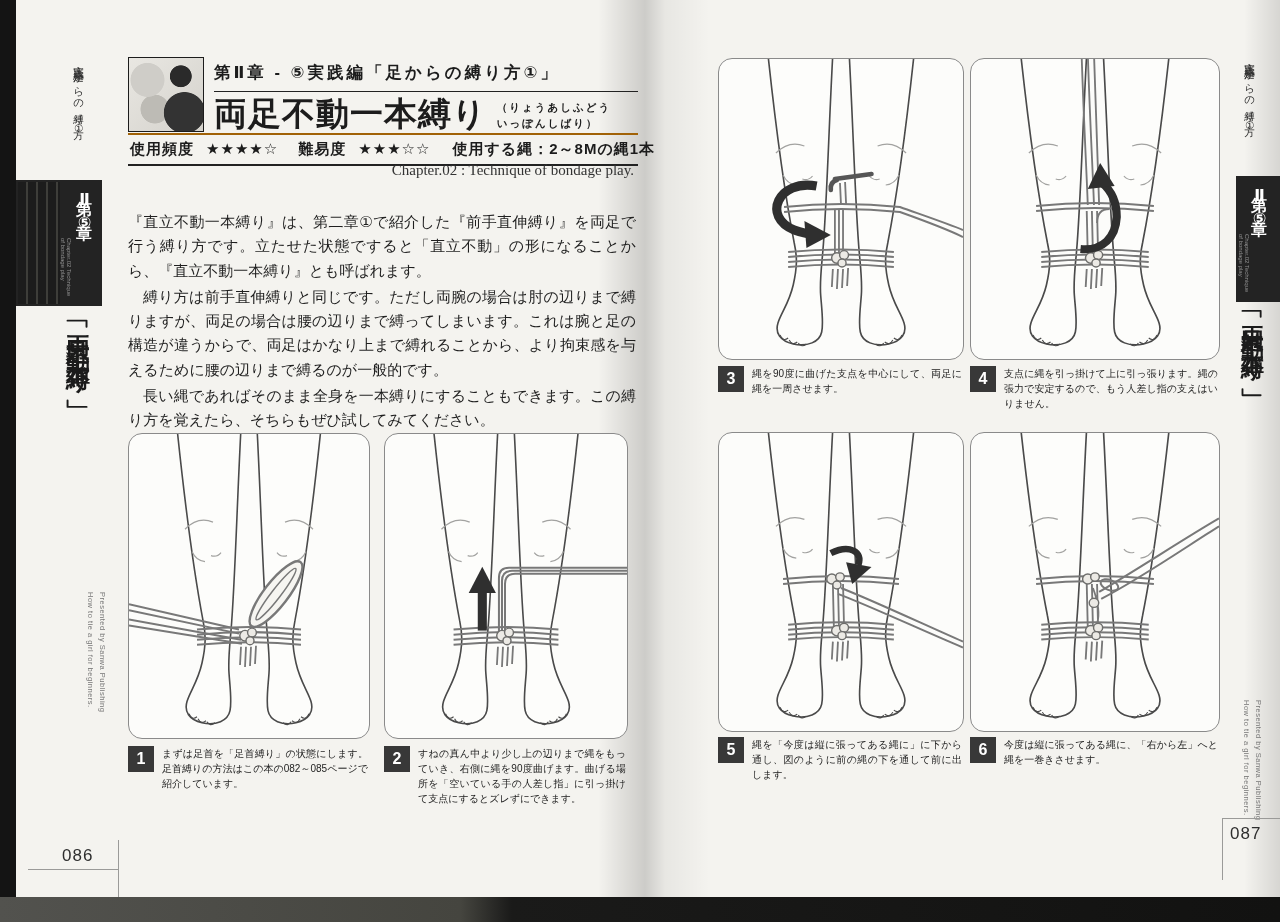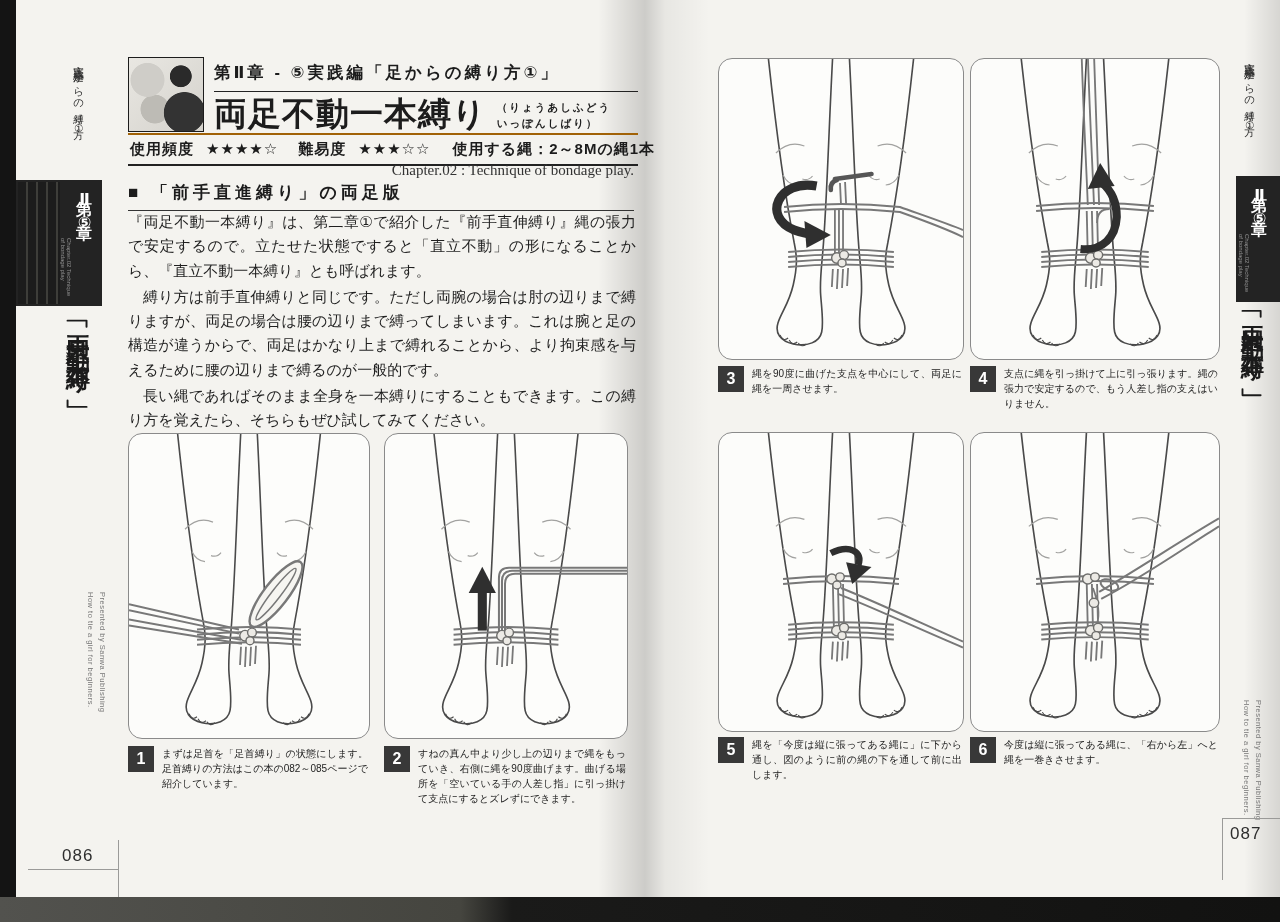--- a/index.html
+++ b/index.html
@@ -113,26 +113,22 @@
   <div class="abs chapter-line" style="left:214px;top:62px;width:424px;">第Ⅱ章 - ⑤実践編「足からの縛り方①」</div>
   <div class="abs stats-bar" style="left:128px;top:133px;width:506px;">
     <span>使用頻度</span>
     <span>★★★★☆</span>
     <span style="margin-left:8px">難易度</span>
     <span>★★★☆☆</span>
     <span style="margin-left:10px">使用する縄：2～8Mの縄1本</span>
   </div>
   <div class="abs en-caption" style="left:128px;top:162px;width:506px;text-align:right;">Chapter.02 : Technique of bondage play.</div>
 
-  <div class="abs sec-head" style="left:128px;top:181px;width:506px;">
-    <span>■</span>
-    <span>「前手直進縛り」の両足版</span>
-  </div>
   <div class="abs bodytext" style="left:128px;top:210px;width:508px;">
-    <p>『両足不動一本縛り』は、第二章①で紹介した『前手直伸縛り』縄の張力で安定するので。立たせた状態ですると「直立不動」の形になることから、『直立不動一本縛り』とも呼ばれます。</p>
+    <p>『直立不動一本縛り』は、第二章①で紹介した『前手直伸縛り』を両足で行う縛り方です。立たせた状態ですると「直立不動」の形になることから、『直立不動一本縛り』とも呼ばれます。</p>
     <p class="ind">縛り方は前手直伸縛りと同じです。ただし両腕の場合は肘の辺りまで縛りますが、両足の場合は腰の辺りまで縛ってしまいます。これは腕と足の構造が違うからで、両足はかなり上まで縛れることから、より拘束感を与えるために腰の辺りまで縛るのが一般的です。</p>
     <p class="ind">長い縄であればそのまま全身を一本縛りにすることもできます。この縛り方を覚えたら、そちらもぜひ試してみてください。</p>
   </div>
 
   <div class="abs panel" style="left:128px;top:433px;width:240px;height:304px;">
     <svg viewBox="0 0 240 300" preserveAspectRatio="none">
       <use href="#legs-pair"></use>
       <g stroke="#787878" stroke-width="2" fill="none">
         <path d="M0,168 L110,193 M0,174 L110,197 M0,183 L112,203 M0,189 L113,207"></path>
       </g>

